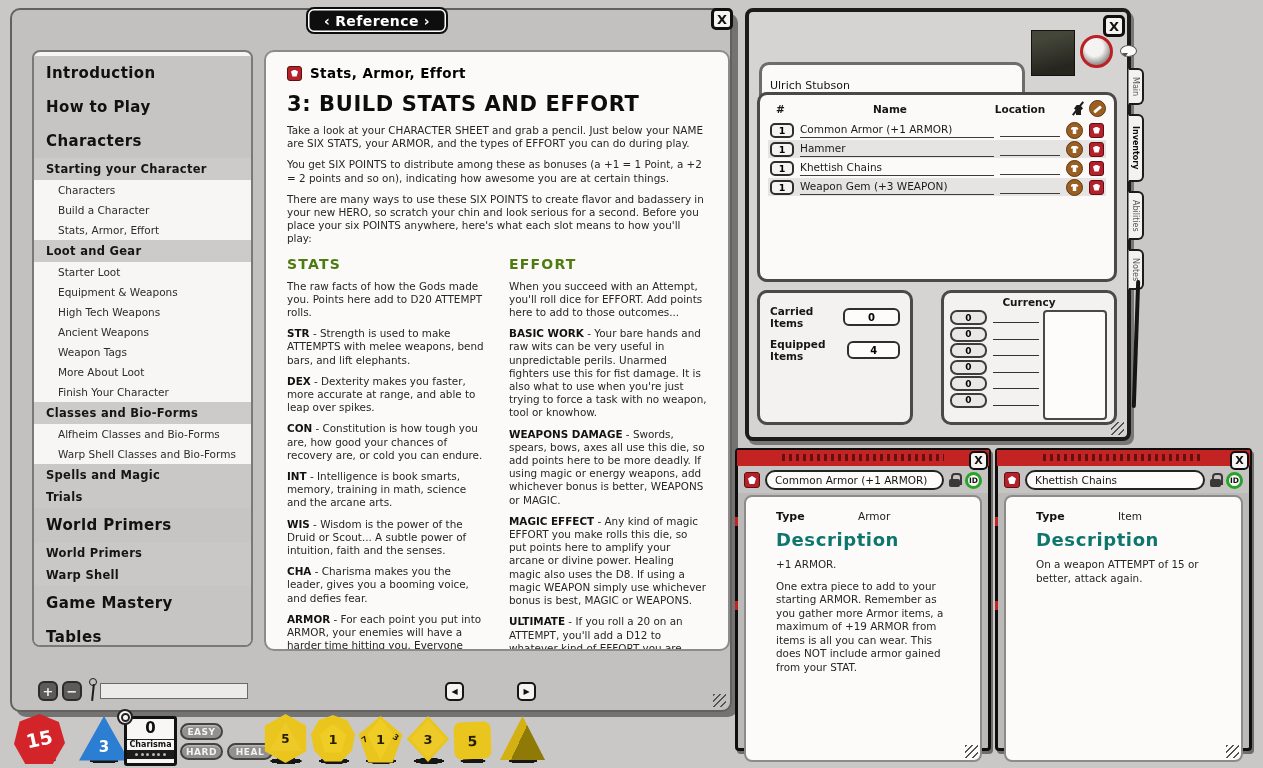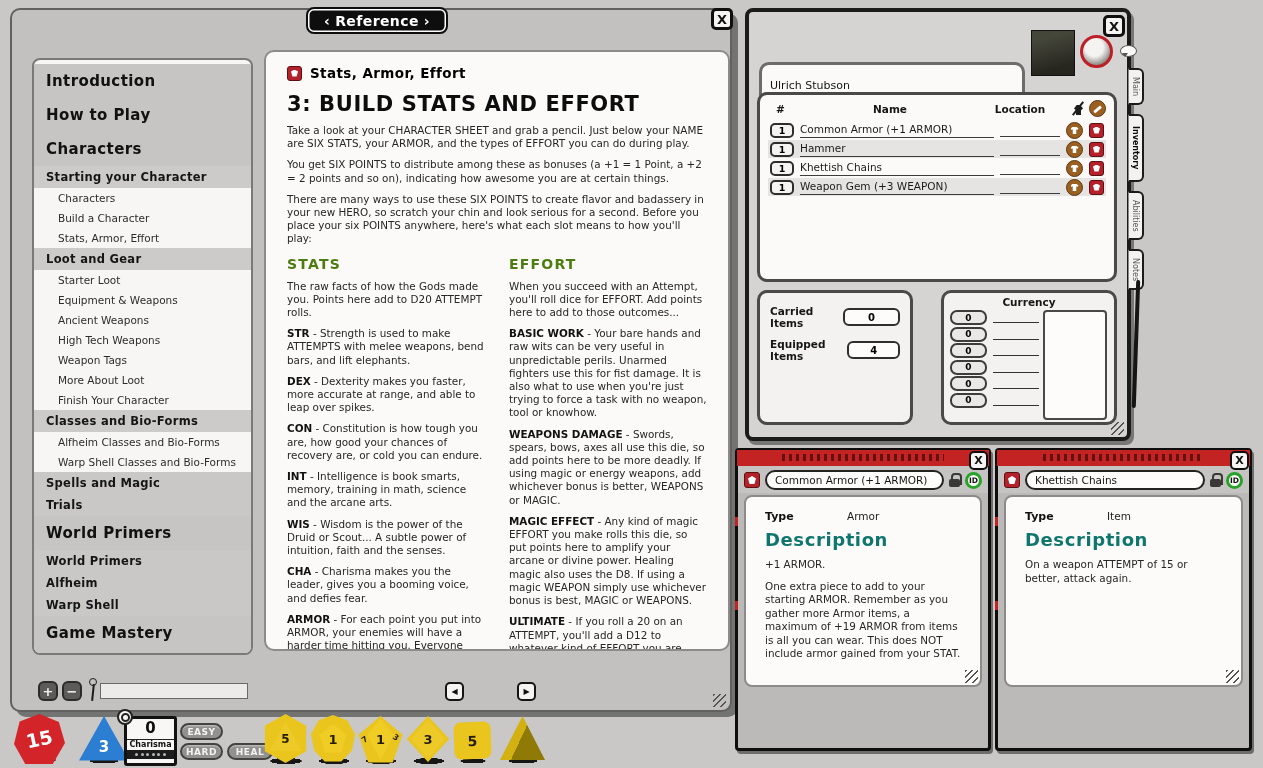--- a/index.html
+++ b/index.html
@@ -8,21 +8,21 @@
   .abs{position:absolute}
   .comic{font-weight:bold;letter-spacing:.4px}
   .flexc{display:flex;align-items:center;justify-content:center}
 
   
   #ref{left:10px;top:8px;width:722px;height:704px;background:#c2c1bf;border:2px solid #63615f;border-radius:10px;box-shadow:6px 5px 0 rgba(30,30,28,.5)}
   #ref-plaque{left:294px;top:-3px;width:142px;height:27px;background:#0e0e0e;border-radius:8px;color:#fff;box-shadow:inset 0 0 0 2px #0e0e0e, inset 0 0 0 3.5px #fff;font-size:14px;gap:5px}
   .closebox{width:22px;height:22px;background:#f5f4f2;border:3px solid #0f0f0f;border-radius:5px;font-weight:bold;font-size:13px;color:#111;display:flex;align-items:center;justify-content:center;cursor:pointer}
   #ref-close{right:-3px;top:-2px}
 
-  #ref-sidebar{left:20px;top:48px;width:221px;height:597px;background:#f7f6f4;border:2px solid #7b7977;border-radius:8px;overflow:hidden;padding-top:4px}
+  #ref-sidebar{left:20px;top:40px;width:221px;height:597px;background:#f7f6f4;border:2px solid #7b7977;border-radius:8px;overflow:hidden;padding-top:4px}
   .nav-lg{font-size:15px;font-weight:bold;letter-spacing:.4px;padding:8px 12px;background:#c6c5c3;color:#111;cursor:pointer}
   .nav-md{font-size:11.5px;font-weight:bold;letter-spacing:.3px;padding:4px 12px;background:#cccbc9;color:#151515;cursor:pointer}
   .nav-md.g2{background:#c9c8c6}
   .nav-sm{font-size:10.5px;padding:4px 12px 4px 24px;background:#f7f6f4;color:#2c2c2c;cursor:pointer}
 
   #ref-content{left:252px;top:40px;width:466px;height:601px;background:#fbfaf8;border:2px solid #8d8b89;border-radius:10px;padding:13px 21px 0 21px;overflow:hidden}
   .chead{display:flex;align-items:center;gap:8px;font-size:13.5px}
   .dice-chip{width:15px;height:15px;background:#b5212b;border:1px solid #5c1013;border-radius:3px;position:relative;flex:0 0 auto;cursor:pointer}
   .dice-chip::before{content:"";position:absolute;inset:3px;background:#fff;clip-path:polygon(50% 0,100% 30%,80% 100%,20% 100%,0 30%)}
   #ref-content h1{font-size:21px;letter-spacing:.6px;margin:11px 0 8px;color:#0d0d0d}
@@ -96,21 +96,21 @@
   .item-banner{position:relative;height:16px;background:#c32322;margin:-1px -1px 0}
   .item-banner::after{content:"";position:absolute;left:18%;top:4px;width:64%;height:7px;background:repeating-linear-gradient(90deg,#4a0c0c 0 3px,transparent 3px 7px);opacity:.8}
   .item-close{position:absolute;right:0px;top:0px;width:19px;height:19px;font-size:11px;border-width:2.5px}
   .item-titlebar{display:flex;align-items:center;gap:5px;padding:4px 6px 3px;background:#c6c4c2}
   .item-titlebar .dice-chip{width:16px;height:16px}
   .title-pill{flex:1;background:#fdfcfa;border:2px solid #222;border-radius:10px;padding:2px 8px;font-size:10.5px;color:#151515;white-space:nowrap;overflow:hidden;cursor:grab}
   .lock{width:11px;height:14px;position:relative;flex:0 0 auto;cursor:pointer}
   .lock::before{content:"";position:absolute;left:2px;top:0;width:7px;height:8px;border:2px solid #3a3836;border-radius:4px 4px 0 0}
   .lock::after{content:"";position:absolute;left:0;top:6px;width:11px;height:8px;background:#3a3836;border-radius:2px}
   .idbadge{width:17px;height:17px;border-radius:50%;background:#fdfcfa;border:3px solid #28a228;font-size:7.5px;font-weight:bold;color:#0f0f0f;flex:0 0 auto;cursor:pointer}
-  .item-body{margin:2px 6px 6px;background:#fcfbf9;border:2px solid #8d8b89;border-radius:8px;height:192px;padding:13px 19px;position:relative}
+  .item-body{margin:2px 6px 6px;background:#fcfbf9;border:2px solid #8d8b89;border-radius:8px;height:267px;padding:13px 30px;position:relative}
   .type-row{display:flex;font-size:11px;margin-bottom:6px}
   .type-row .tl{width:82px;font-weight:bold;color:#111}
   .type-row .tv{font-size:10.5px;color:#1c1c1c}
   .item-body h2{font-size:18px;letter-spacing:.6px;margin:2px 0 8px;color:#0f766e}
   .item-body p{font-size:10.4px;line-height:1.3;color:#262626;margin-bottom:8px}
   .item-grip{position:absolute;right:2px;bottom:2px}
   .item-win::before{content:"";position:absolute;left:-3px;top:66px;width:3px;height:9px;background:#c32322}
   .item-win::after{content:"";position:absolute;left:-3px;top:150px;width:3px;height:9px;background:#c32322}
 
   
@@ -172,33 +172,32 @@
       <div class="nav-lg comic">Introduction</div>
       <div class="nav-lg comic">How to Play</div>
       <div class="nav-lg comic">Characters</div>
       <div class="nav-md">Starting your Character</div>
       <div class="nav-sm">Characters</div>
       <div class="nav-sm">Build a Character</div>
       <div class="nav-sm">Stats, Armor, Effort</div>
       <div class="nav-md">Loot and Gear</div>
       <div class="nav-sm">Starter Loot</div>
       <div class="nav-sm">Equipment &amp; Weapons</div>
+      <div class="nav-sm">High Tech Weapons</div>
       <div class="nav-sm">Ancient Weapons</div>
-      <div class="nav-sm">High Tech Weapons</div>
       <div class="nav-sm">Weapon Tags</div>
       <div class="nav-sm">More About Loot</div>
       <div class="nav-sm">Finish Your Character</div>
       <div class="nav-md">Classes and Bio-Forms</div>
       <div class="nav-sm">Alfheim Classes and Bio-Forms</div>
       <div class="nav-sm">Warp Shell Classes and Bio-Forms</div>
       <div class="nav-md g2">Spells and Magic</div>
       <div class="nav-md g2">Trials</div>
       <div class="nav-lg comic">World Primers</div>
       <div class="nav-md g2">World Primers</div>
-      <div class="nav-md g2">Alfheim</div>
       <div class="nav-md g2">Warp Shell</div>
       <div class="nav-lg comic">Game Mastery</div>
       <div class="nav-lg comic">Tables</div>
     </div>
 
     <div id="ref-content" class="abs">
       <div class="chead">
         <span class="dice-chip"></span>
         <span class="comic">Stats, Armor, Effort</span>
       </div>

